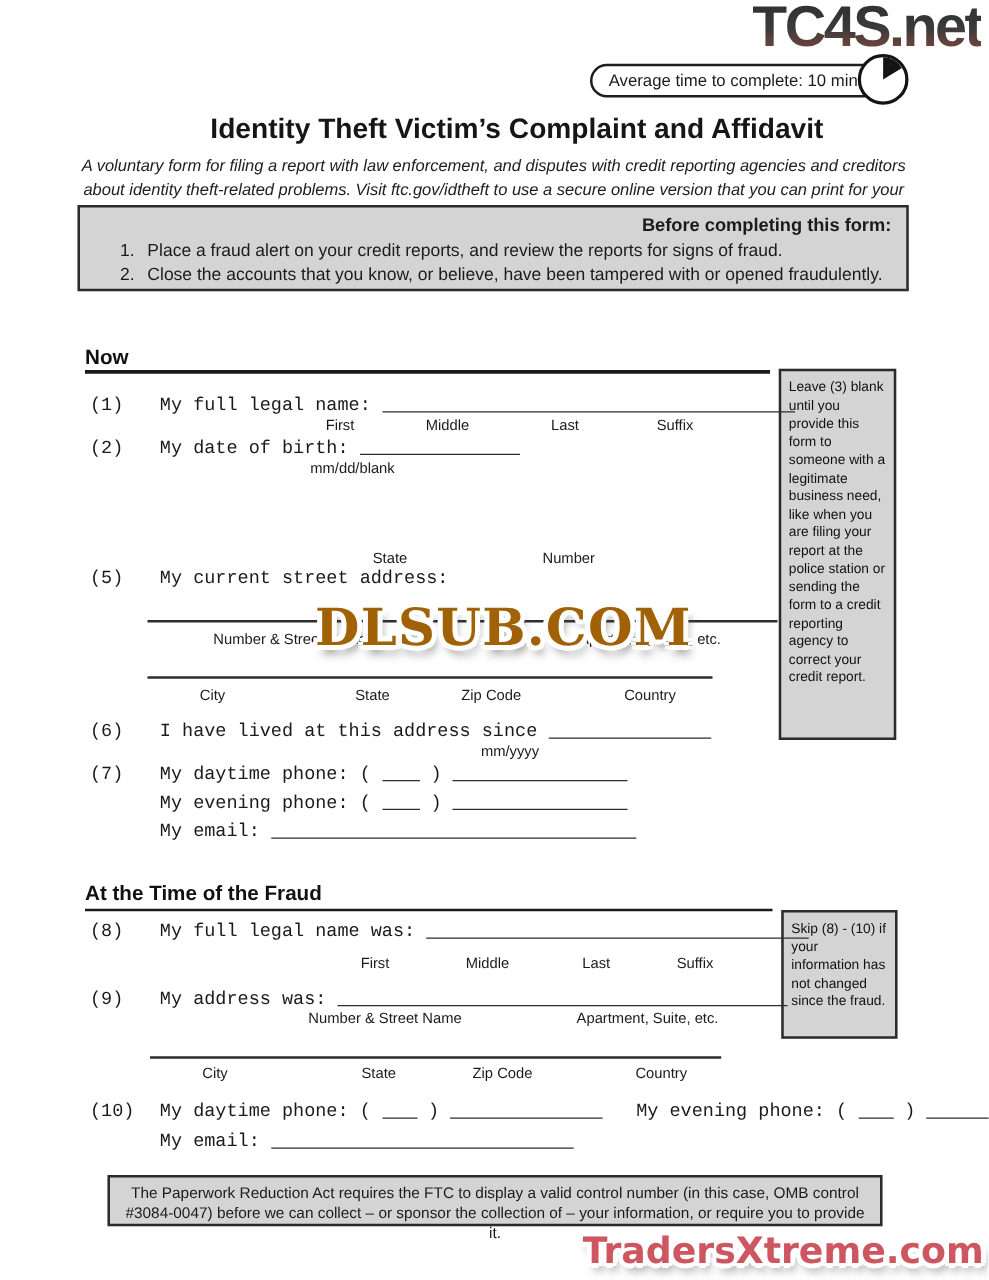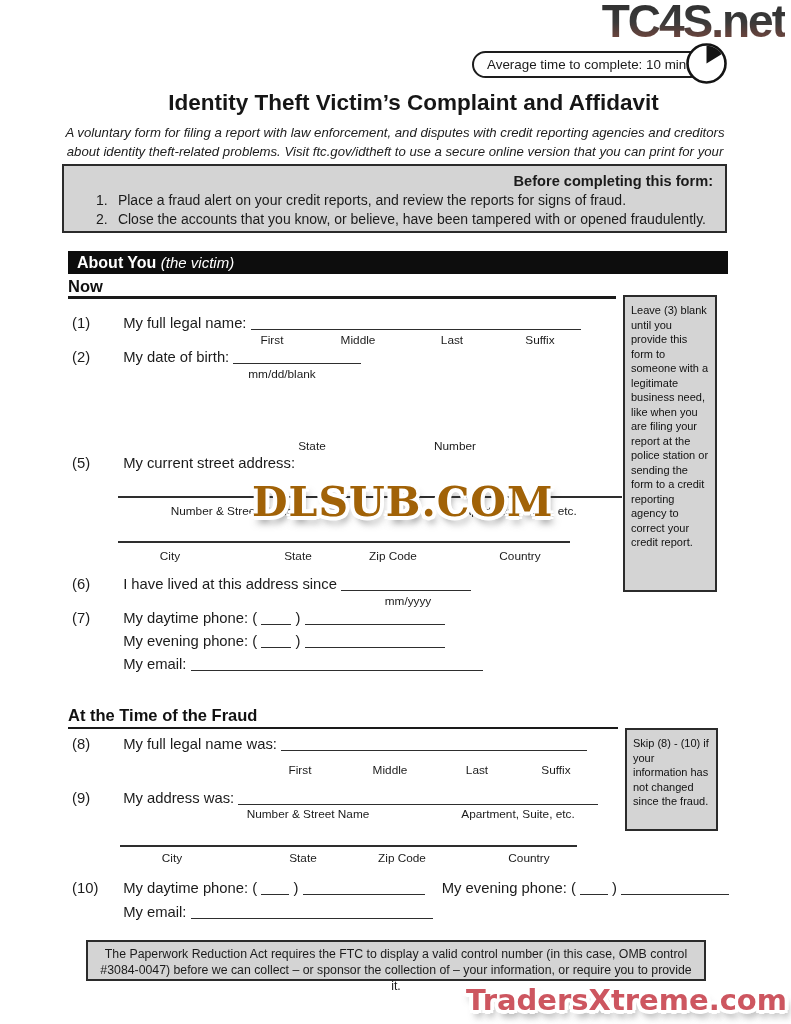--- a/index.html
+++ b/index.html
@@ -47,21 +47,21 @@
 
   .sub-heading { position:absolute; left:68px; font-size:16.5px; font-weight:bold; color:#111; }
   .rule { position:absolute; left:68px; background:#1a1a1a; }
 
   .side-note { position:absolute; font-size:11px; line-height:1.32; padding:6px 6px;
                color:#111; }
   #side1 { left:623px; top:295px; width:94px; height:297px; }
   #side2 { left:625px; top:728px; width:93px; height:103px; }
 
   
-  .row { position:absolute; left:72px; font-size:14.8px; white-space:nowrap; color:#1b1b1b; }
+  .row { position:absolute; left:72px; font-size:14.8px; white-space:nowrap; color:#1b1b1b;font-family:Liberation Mono, monospace; }
   .num { display:inline-block; width:47px; }
   .bl { display:inline-block; border-bottom:1.5px solid #2e2e2e; height:14px;
         vertical-align:-2px; }
   .sp { display:inline-block; }
   .hline { position:absolute; height:1.5px; background:#2e2e2e; }
   .subrow { position:absolute; left:0; width:791px; font-size:11.8px; color:#1b1b1b; }
   .subrow span { position:absolute; transform:translateX(-50%); white-space:nowrap; }
 
   .footer-box { position:absolute; left:86px; top:940px; width:620px; height:41px;
                 font-size:12.3px; text-align:center; padding:4px 12px; line-height:1.32; }
@@ -87,24 +87,20 @@
     <div class="before-item">
       <span class="inum">1.</span>
       <span>Place a fraud alert on your credit reports, and review the reports for signs of fraud.</span>
     </div>
     <div class="before-item">
       <span class="inum">2.</span>
       <span>Close the accounts that you know, or believe, have been tampered with or opened fraudulently.</span>
     </div>
   </div>
 
-  <div class="section-bar">
-    <span class="b">About You</span>
-    <span class="i">(the victim)</span>
-  </div>
 
   <div class="sub-heading" style="top:277px">Now</div>
   <div class="rule" style="top:296px; width:548px; height:3px"></div>
 
   <div class="graybox side-note" id="side1">Leave (3) blank until you provide this form to someone with a legitimate business need, like when you are filing your report at the police station or sending the form to a credit reporting agency to correct your credit report.</div>
 
   <div class="row" style="top:315px">
     <span class="num">(1)</span>
     <span>My full legal name:</span>
     <span class="bl" style="width:330px"></span>

